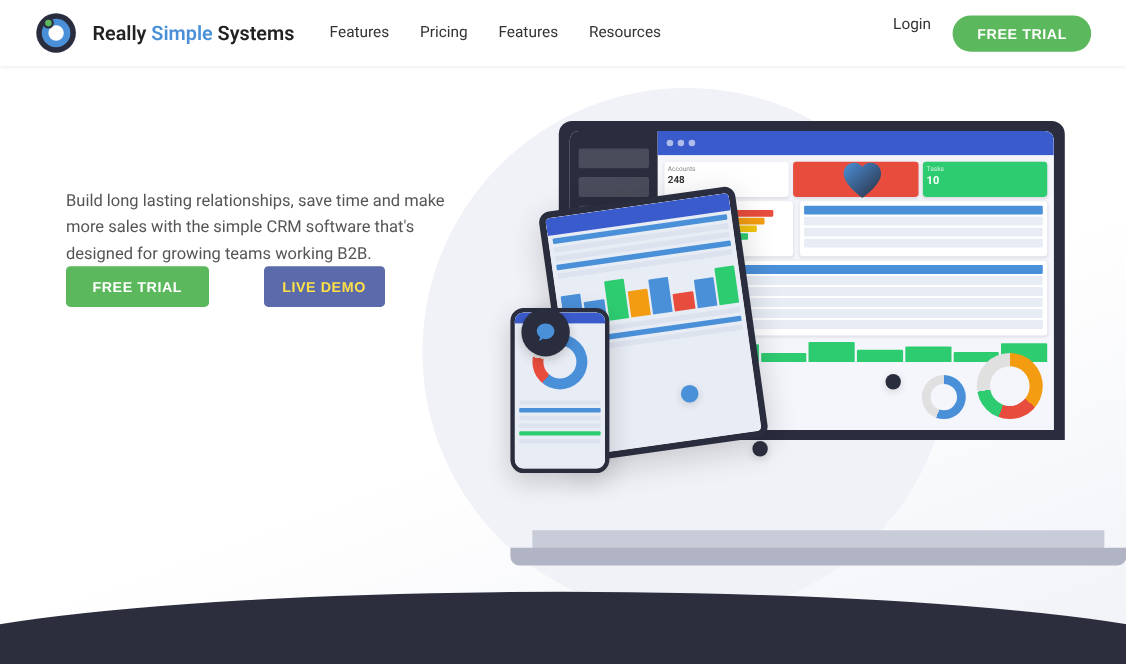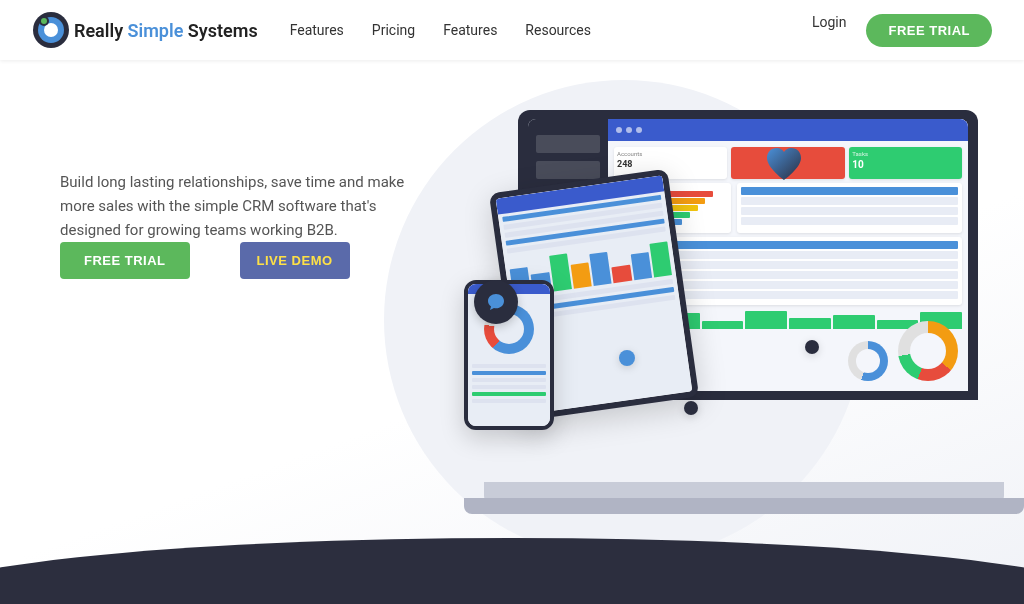--- a/index.html
+++ b/index.html
@@ -5,21 +5,21 @@
     * { margin: 0; padding: 0; box-sizing: border-box; }
     body { font-family: -apple-system, BlinkMacSystemFont, 'Segoe UI', Roboto, sans-serif; width: 1024px; height: 604px; overflow: hidden; background: #fff; position: relative; }
 
     
     .navbar {
       display: flex; align-items: center; justify-content: space-between;
       padding: 0 32px; height: 60px; background: #fff;
       box-shadow: 0 1px 4px rgba(0,0,0,0.08); position: relative; z-index: 10;
     }
     .navbar-left { display: flex; align-items: center; gap: 32px; }
-    .logo { display: flex; align-items: center; gap: 4px; text-decoration: none; }
+    .logo { display: flex; align-items: center; gap: 14px; text-decoration: none; }
     .logo-icon { width: 38px; height: 38px; }
     .logo-text { font-size: 18px; font-weight: 600; color: #222; }
     .logo-text span.blue { color: #4a90d9; }
     .nav-links { display: flex; gap: 28px; }
     .nav-link { font-size: 14px; color: #333; text-decoration: none; cursor: pointer; }
     .navbar-right { display: flex; align-items: flex-start; gap: 20px; }
     .login-link { font-size: 14px; color: #333; cursor: pointer; }
     .free-trial-btn-nav {
       background: #5cb85c; color: #fff; border: none; border-radius: 24px;
       padding: 9px 22px; font-size: 13px; font-weight: 700; cursor: pointer;
@@ -72,21 +72,21 @@
     }
 
     
     .laptop-area {
       position: absolute; right: 20px; top: 20px;
       width: 560px; height: 500px; z-index: 4;
     }
 
     
     .laptop-screen-wrapper {
-      position: absolute; right: 26px; top: 30px;
+      position: absolute; right: 36px; top: 30px;
       width: 460px; height: 300px;
     }
     .laptop-screen-outer {
       width: 460px; height: 290px; background: #2a2d3e; border-radius: 12px 12px 0 0;
       display: flex; align-items: center; justify-content: center;
       position: relative; overflow: hidden;
     }
     .laptop-screen-inner {
       width: 440px; height: 272px; background: #e8edf5;
       border-radius: 8px 8px 0 0; overflow: hidden; position: relative;

